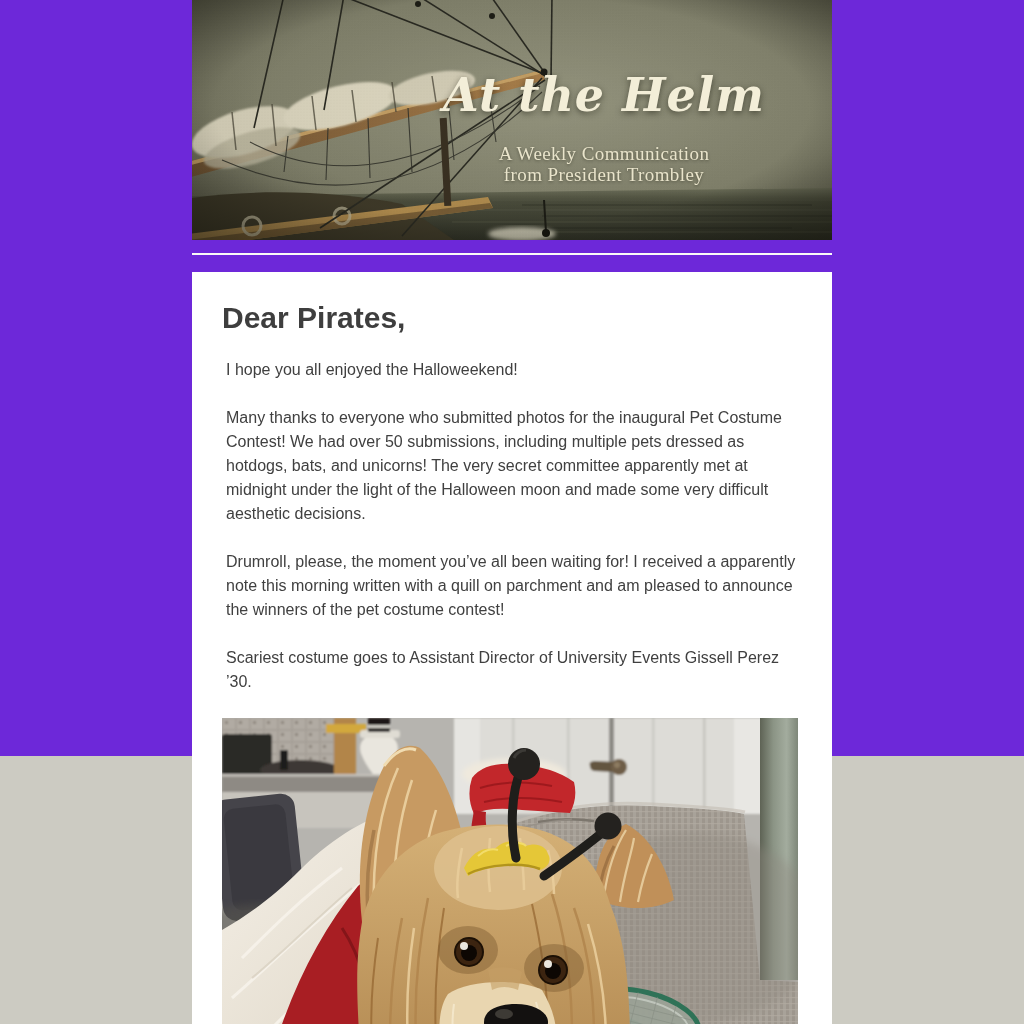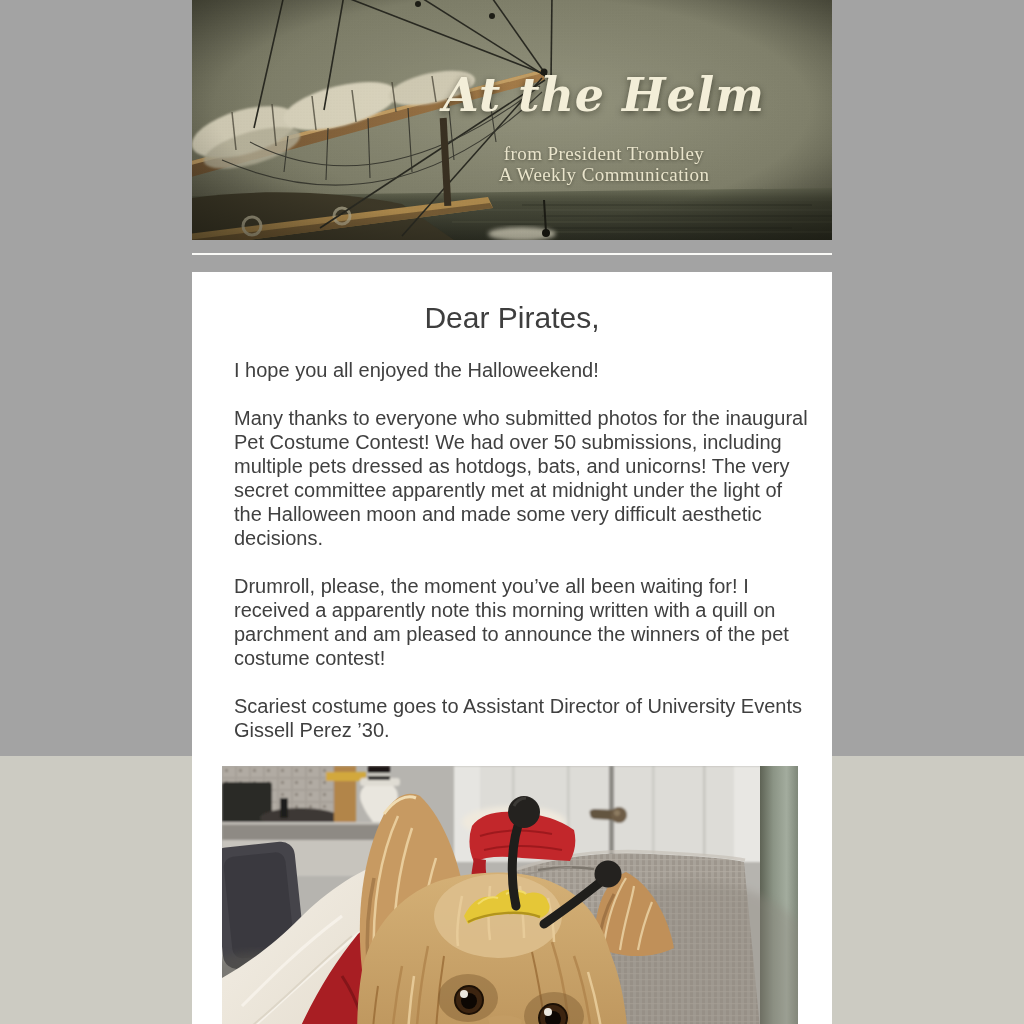--- a/index.html
+++ b/index.html
@@ -1,38 +1,38 @@
 <!DOCTYPE html>
 <html><head>
 <meta charset="utf-8">
 <style>
   html,body{margin:0;padding:0;width:1024px;height:1024px;overflow:hidden;}
   body{background:#cccbc2;font-family:"Liberation Sans","DejaVu Sans",sans-serif;}
-  .stage{position:relative;width:1024px;height:756px;background:#a3a3a3;}
+  .stage{position:relative;width:1024px;height:756px;background:#6d28d9;}
 
   
   .banner{position:absolute;left:192px;top:0;width:640px;height:240px;overflow:hidden;background:#7d7d68;}
   .banner svg{position:absolute;left:0;top:0;display:block;}
   .banner-title{position:absolute;left:412px;top:72px;transform:translateX(-50%);
     font-family:"DejaVu Serif","Liberation Serif",serif;font-style:italic;font-weight:bold;
     font-size:46px;line-height:1;color:#f3eed8;white-space:nowrap;
     text-shadow:0 2px 6px rgba(25,25,14,.55);letter-spacing:1px;}
   .banner-subtitle{position:absolute;left:412px;top:143px;transform:translateX(-50%);
     font-family:"Liberation Serif","DejaVu Serif",serif;font-size:19px;line-height:21px;
     color:#e9e4cb;text-align:center;white-space:nowrap;letter-spacing:.4px;
     text-shadow:0 1px 3px rgba(25,25,14,.45);}
 
   
   .divider{position:absolute;left:192px;top:253px;width:640px;height:2px;background:#fafaf7;}
 
   
   .card{position:absolute;left:192px;top:272px;width:640px;height:752px;background:#ffffff;
     box-sizing:border-box;padding:28px 30px 0 30px;color:#3f3f3f;}
-  .card h1{margin:0 0 22px 0;font-size:30px;line-height:36px;font-weight:normal;color:#3e3e3e;text-align:center;}
-  .card p{margin:0 0 24px 12px;font-size:20px;line-height:24px;color:#404040;width:578px;}
+  .card h1{margin:0 0 22px 0;font-size:30px;line-height:36px;font-weight:bold;color:#3e3e3e;}
+  .card p{margin:0 0 24px 4px;font-size:16px;line-height:24px;color:#404040;width:578px;}
   .photo{margin-top:13px;width:576px;height:317px;overflow:hidden;background:#b6b4af;}
   .photo svg{display:block;}
 </style>
 </head>
 <body>
 
 <div class="stage">
 
   <div class="banner">
     <svg width="640" height="240" viewBox="0 0 640 240">
@@ -134,22 +134,22 @@
         <circle cx="300" cy="16" r="3" fill="#1d1d16"></circle>
         <circle cx="226" cy="4" r="3" fill="#1d1d16"></circle>
       </g>
 
       <rect width="640" height="240" fill="url(#vig)"></rect>
       <rect width="640" height="240" fill="url(#grain)" opacity="0.05"></rect>
     </svg>
 
     <div class="banner-title">At the Helm</div>
     <div class="banner-subtitle">
+      <div>A Weekly Communication</div>
       <div>from President Trombley</div>
-      <div>A Weekly Communication</div>
     </div>
   </div>
 
   <div class="divider"></div>
 
   <div class="card">
     <h1>Dear Pirates,</h1>
     <p>I hope you all enjoyed the Halloweekend!</p>
     <p>Many thanks to everyone who submitted photos for the inaugural Pet Costume Contest! We had over 50 submissions, including multiple pets dressed as hotdogs, bats, and unicorns! The very secret committee apparently met at midnight under the light of the Halloween moon and made some very difficult aesthetic decisions.</p>
     <p>Drumroll, please, the moment you’ve all been waiting for! I received a apparently note this morning written with a quill on parchment and am pleased to announce the winners of the pet costume contest!</p>

